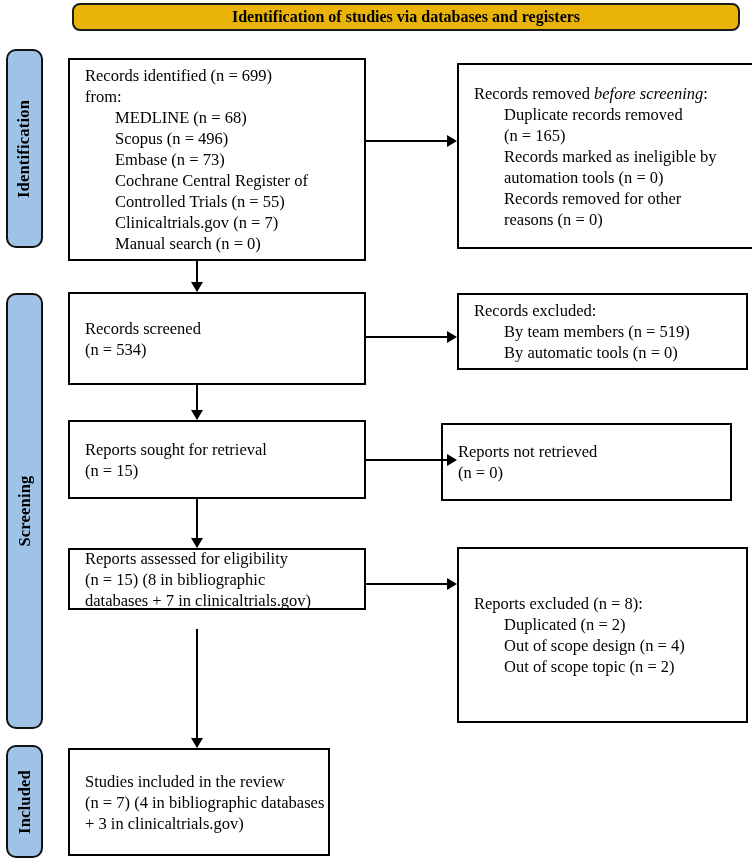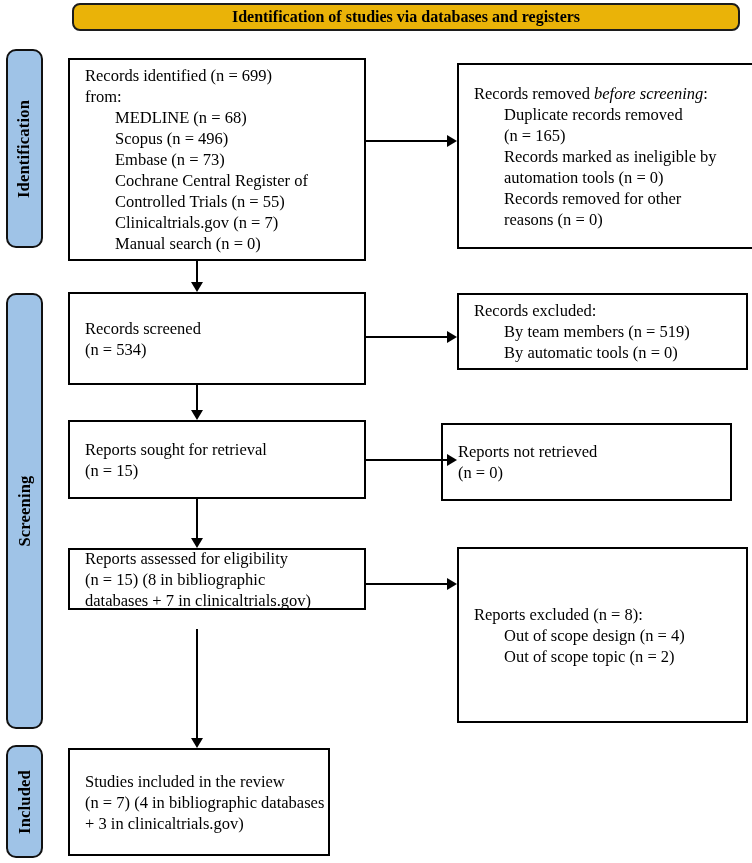--- a/index.html
+++ b/index.html
@@ -118,20 +118,21 @@
   </div>
 
   <div class="box b7">
     <div class="line">Reports assessed for eligibility</div>
     <div class="line">(n = 15) (8 in bibliographic</div>
     <div class="line">databases + 7 in clinicaltrials.gov)</div>
   </div>
 
   <div class="box b8">
     <div class="line">Reports excluded (n = 8):</div>
+    <div class="line indent">Duplicated (n = 2)</div>
     <div class="line indent">Out of scope design (n = 4)</div>
     <div class="line indent">Out of scope topic (n = 2)</div>
   </div>
 
   <div class="box b9">
     <div class="line">Studies included in the review</div>
     <div class="line">(n = 7) (4 in bibliographic databases</div>
     <div class="line">+ 3 in clinicaltrials.gov)</div>
   </div>
 

